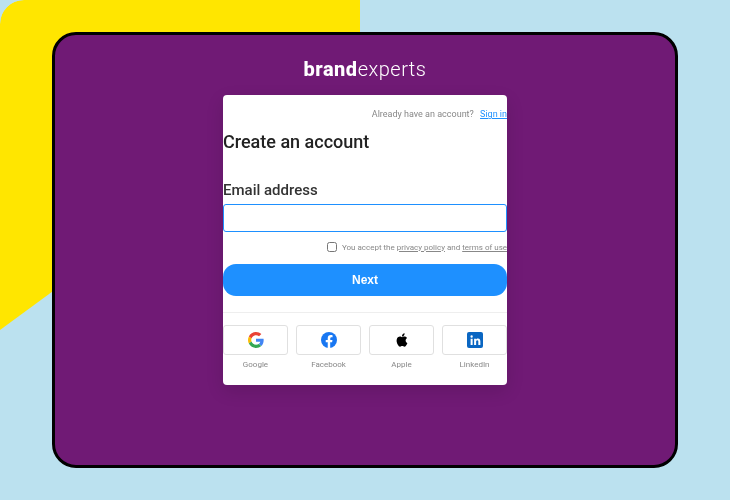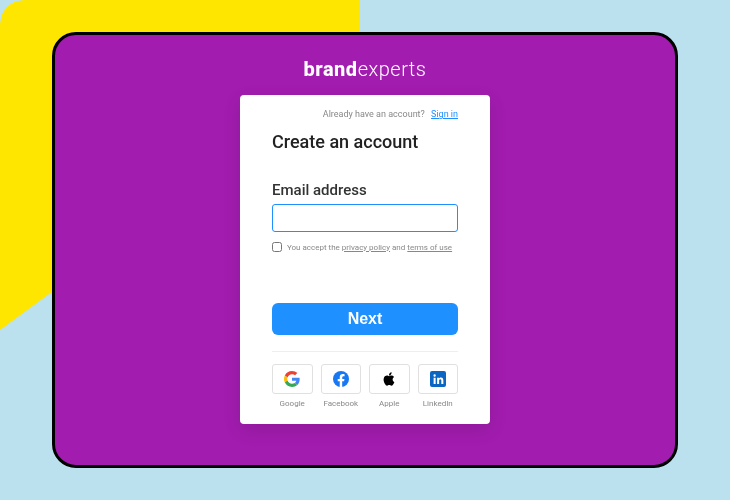--- a/index.html
+++ b/index.html
@@ -1,31 +1,31 @@
 <!DOCTYPE html>
 <html><head>
   <meta charset="utf-8">
   <style>
     * { margin: 0; padding: 0; box-sizing: border-box; }
     body { font-family: -apple-system, BlinkMacSystemFont, "Segoe UI", Roboto, Arial, sans-serif; width: 730px; height: 500px; overflow: hidden; background: #bbe1ef; border-radius: 24px; position: relative; }
     .yellow-shape { position: absolute; top: 0; left: 0; width: 360px; height: 330px; background: #ffe600; border-radius: 24px 0 0 0; clip-path: polygon(0 0, 100% 0, 100% 20%, 0 100%); }
-    .device-frame { position: absolute; top: 32px; left: 52px; right: 52px; bottom: 32px; background: #a21caf; border: 3px solid #000; border-radius: 24px; color: #fff; padding-top: 22px; display: flex; flex-direction: column; align-items: center; }
+    .device-frame { position: absolute; top: 32px; left: 52px; right: 52px; bottom: 32px; background: #701a75; border: 3px solid #000; border-radius: 24px; color: #fff; padding-top: 22px; display: flex; flex-direction: column; align-items: center; }
     .logo { font-size: 20px; letter-spacing: .5px; margin-bottom: 14px; }
     .logo .bold { font-weight: 800; }
     .logo .thin { font-weight: 300; }
-    .card { background: #fff; color: #333; width: 250px; border-radius: 4px; padding: 14px 32px 16px; box-shadow: 0 6px 18px rgba(0,0,0,.12); }
+    .card { background: #fff; color: #333; width: 284px; border-radius: 4px; padding: 14px 0 16px; box-shadow: 0 6px 18px rgba(0,0,0,.12); }
     .signin-row { text-align: right; font-size: 9px; color: #888; margin-bottom: 12px; }
     .signin-row a { color: #1e90ff; text-decoration: underline; margin-left: 4px; cursor: pointer; }
     .title { font-size: 18px; font-weight: 500; color: #222; margin-bottom: 29px; }
     .field-label { font-size: 15px; color: #333; margin-bottom: 5px; font-weight: 500; }
     .email-input { width: 100%; height: 28px; border: 1px solid #1e90ff; border-radius: 3px; padding: 0 8px; font-size: 11px; outline: none; }
-    .terms-row { display: flex; align-items: center; gap: 5px; font-size: 8px; color: #888; margin: 10px 0 12px; }
+    .terms-row { display: flex; align-items: center; gap: 5px; font-size: 8px; color: #888; margin: 10px 0 12px; justify-content: flex-end; }
     .terms-row input[type=checkbox] { width: 10px; height: 10px; cursor: pointer; }
     .terms-row u { text-decoration: underline; cursor: pointer; }
-    .next-btn { width: 100%; height: 32px; background: #1e90ff; color: #fff; border: none; border-radius: 6px; font-size: 16px; font-weight: 600; cursor: pointer; margin-top: 39px; }
+    .next-btn { width: 100%; height: 32px; background: #1e90ff; color: #fff; border: none; border-radius: 13px; font-size: 12px; font-weight: 600; cursor: pointer; }
     hr.sep { border: none; border-top: 1px solid #eee; margin: 16px 0 12px; }
     .social-label { font-size: 9px; font-weight: 600; color: #333; margin-bottom: 10px; }
     .social-row { display: flex; gap: 8px; }
     .social-item { flex: 1; display: flex; flex-direction: column; align-items: center; gap: 5px; }
     .social-btn { width: 100%; height: 30px; border: 1px solid #e0e0e0; border-radius: 3px; background: #fff; display: flex; align-items: center; justify-content: center; cursor: pointer; }
     .social-name { font-size: 8px; color: #888; }
   </style>
 </head>
 <body>
 

